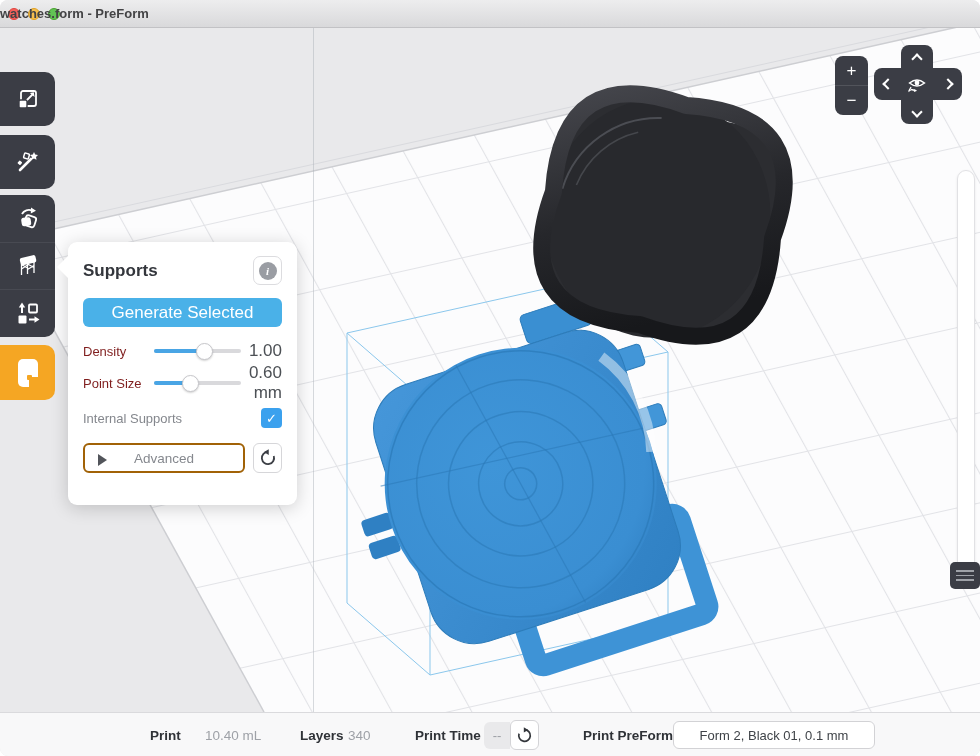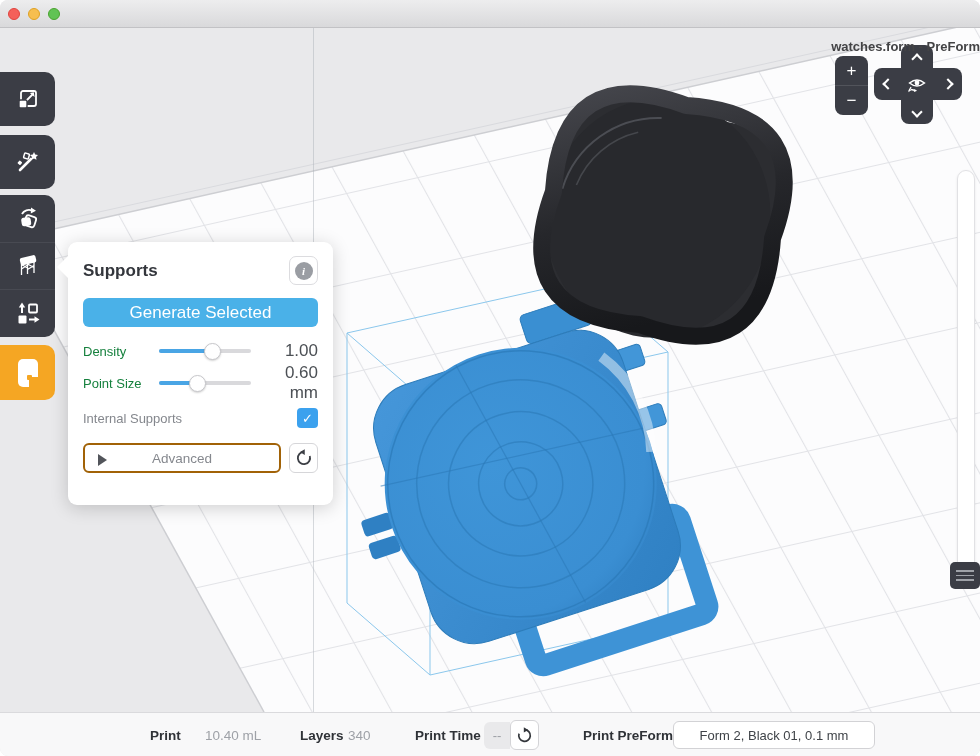--- a/index.html
+++ b/index.html
@@ -3,57 +3,57 @@
 <meta charset="utf-8">
 <style>
   * { margin:0; padding:0; box-sizing:border-box; }
   html,body { width:980px; height:756px; }
   body { font-family:"Liberation Sans","DejaVu Sans",sans-serif; background:#fff; }
   #window { position:relative; width:980px; height:756px; overflow:hidden; border-radius:8px; background:#e9e9eb; }
 
   
   .titlebar { position:absolute; top:0; left:0; width:100%; height:28px;
     background:linear-gradient(#ededee,#d9d9db); border-bottom:1px solid #c2c2c5; z-index:60; }
-  .titlebar .title { position:absolute; width:100%; text-align:right; top:6px;
-    font-size:13px; font-weight:bold; color:#434345;margin-top:33px; }
+  .titlebar .title { position:absolute; width:100%; text-align:left; top:6px;
+    font-size:13px; font-weight:bold; color:#434345; }
   .light { position:absolute; top:7.5px; width:12px; height:12px; border-radius:50%; }
   .light.red    { left:8px;  background:#f4605a; border:0.5px solid #e0443e; }
   .light.yellow { left:28px; background:#f6be4f; border:0.5px solid #dfa123; }
   .light.green  { left:48px; background:#61c354; border:0.5px solid #4aa32f; }
 
   
   #scene { position:absolute; top:28px; left:0; width:980px; height:684px; z-index:1; }
 
   
   .toolbtn { position:absolute; left:0; width:55px; background:#3b3d45;
     border-radius:0 10px 10px 0; z-index:30; display:flex; align-items:center; justify-content:center; cursor:pointer; }
   .toolgroup { position:absolute; left:0; width:55px; background:#3b3d45;
     border-radius:0 10px 10px 0; z-index:30; display:flex; flex-direction:column; }
   .toolgroup .slot { flex:1; display:flex; align-items:center; justify-content:center; position:relative; }
   .toolgroup .slot + .slot { border-top:1px solid rgba(255,255,255,0.07); }
   .toolbtn.orange { background:#f5a623; }
 
   
-  .panel { position:absolute; left:68px; top:242px; width:265px; height:263px; background:#fff;
+  .panel { position:absolute; left:68px; top:242px; width:229px; height:263px; background:#fff;
     border-radius:9px; box-shadow:0 3px 18px rgba(0,0,0,0.18); z-index:40; padding:14px 15px; }
   .panel .notch { position:absolute; left:-11px; top:14px; width:0; height:0;
     border-top:11px solid transparent; border-bottom:11px solid transparent; border-right:11px solid #fff; }
   .panel-head { display:flex; justify-content:space-between; align-items:center; margin-bottom:13px; }
   .panel-title { font-size:17px; font-weight:bold; color:#33363c; }
   .info-btn { width:29px; height:29px; border:1px solid #dcdcdf; border-radius:7px; background:#fff;
     display:flex; align-items:center; justify-content:center; cursor:pointer; }
   .info-circle { width:18px; height:18px; border-radius:50%; background:#9a9da3; color:#fff;
     font-size:11px; font-weight:bold; font-family:"Liberation Serif","DejaVu Serif",serif;
     display:flex; align-items:center; justify-content:center; font-style:italic; }
   .btn { display:block; width:100%; height:29px; border:none; border-radius:6px; color:#fff;
     font-size:17px; font-family:inherit; cursor:pointer; margin-bottom:9px; }
   .btn.generate { background:#4ab1e8; }
   .btn.edit { background:#2196dc; }
   .sliderrow { display:flex; align-items:center; height:30px; margin-top:2px; }
-  .sliderrow .lbl { width:76px; font-size:13px; color:#15803d; }
+  .sliderrow .lbl { width:76px; font-size:13px; color:#7f1d1d; }
   .track { position:relative; width:92px; height:4px; background:#d9d9dc; border-radius:2px; margin-right:8px; cursor:pointer; }
   .track .fill { position:absolute; left:0; top:0; height:4px; background:#49a5e5; border-radius:2px; }
   .track .thumb { position:absolute; top:-6.5px; width:17px; height:17px; background:#fff;
     border:1px solid #c7c7cb; border-radius:50%; box-shadow:0 1px 2px rgba(0,0,0,0.18); cursor:grab; }
   .sliderrow .val { flex:1; text-align:right; font-size:17px; color:#4c5055; }
   .checkrow { display:flex; align-items:center; justify-content:space-between; height:32px; margin-top:4px; }
   .checkrow .lbl { font-size:13px; color:#84878d; }
   .checkbox { width:21px; height:20px; background:#3ba1ee; border-radius:4px; color:#fff;
     font-size:13px; display:flex; align-items:center; justify-content:center; cursor:pointer; }
   .advrow { display:flex; margin-top:9px; gap:8px; }

